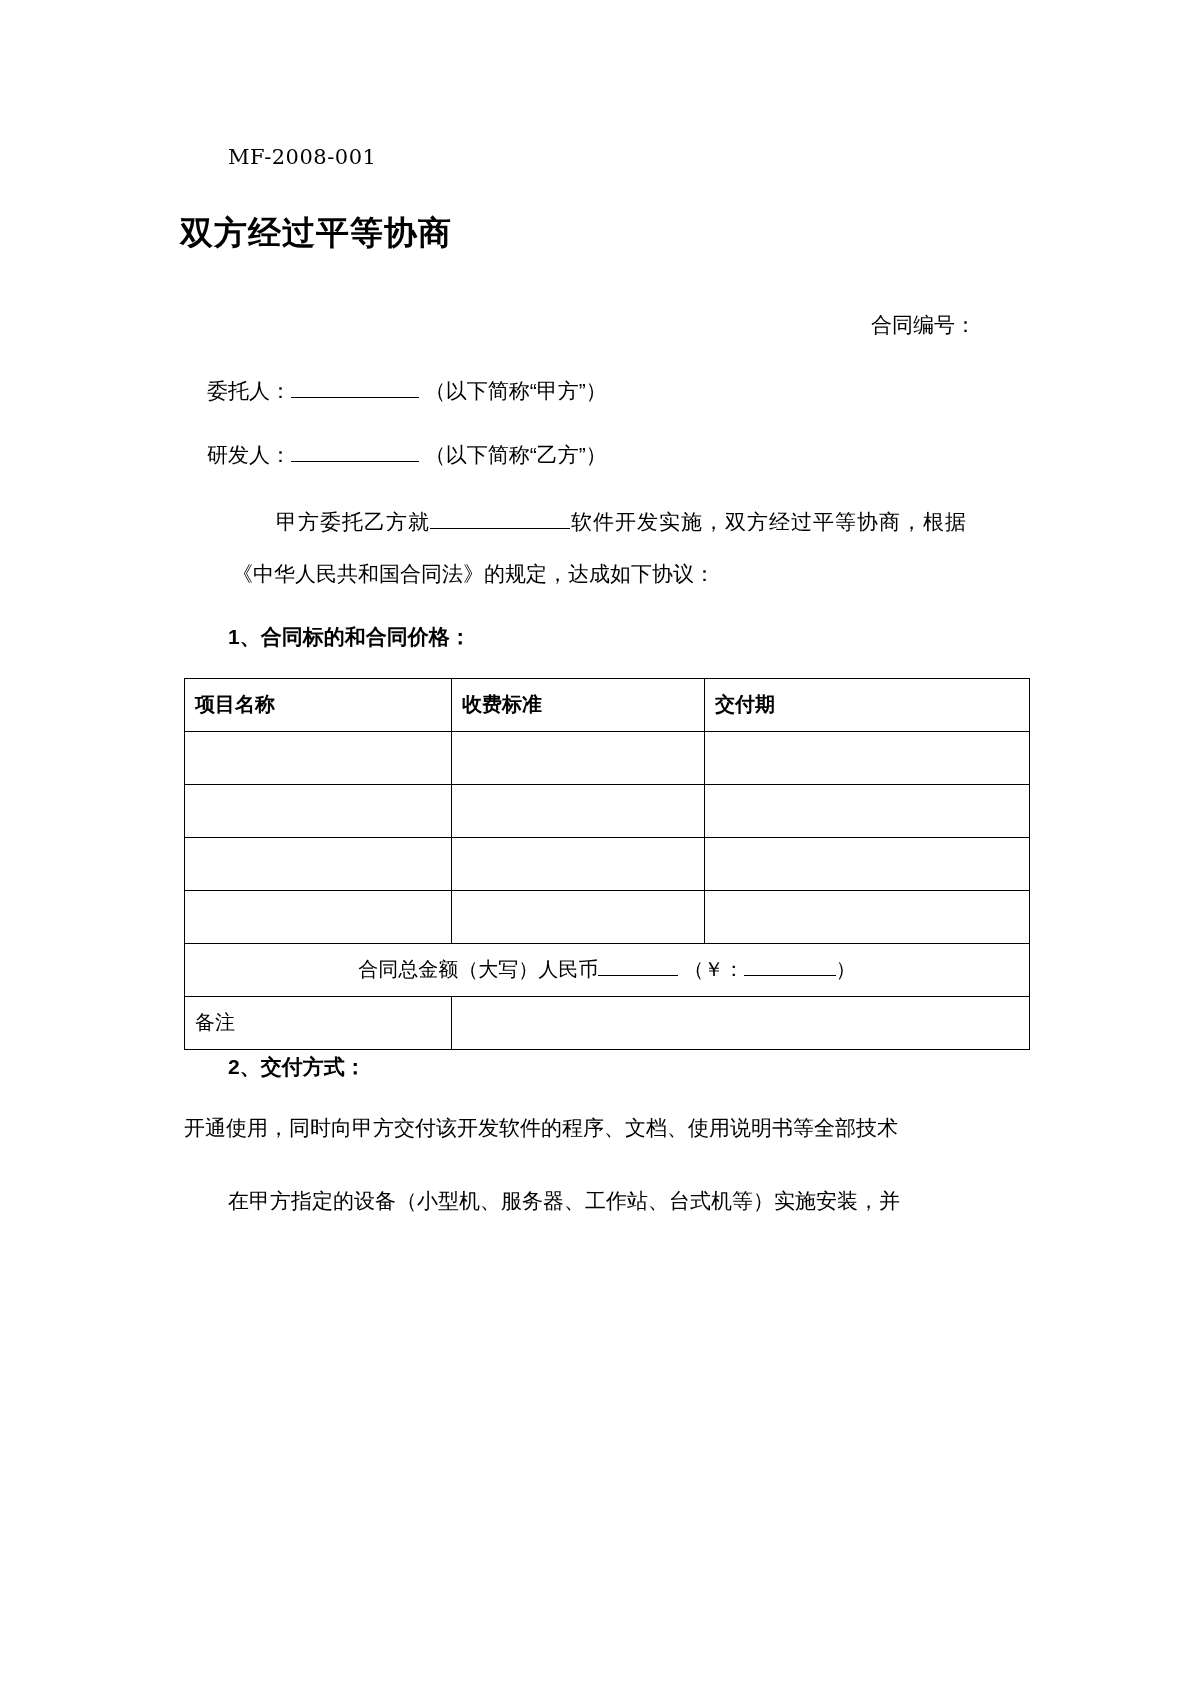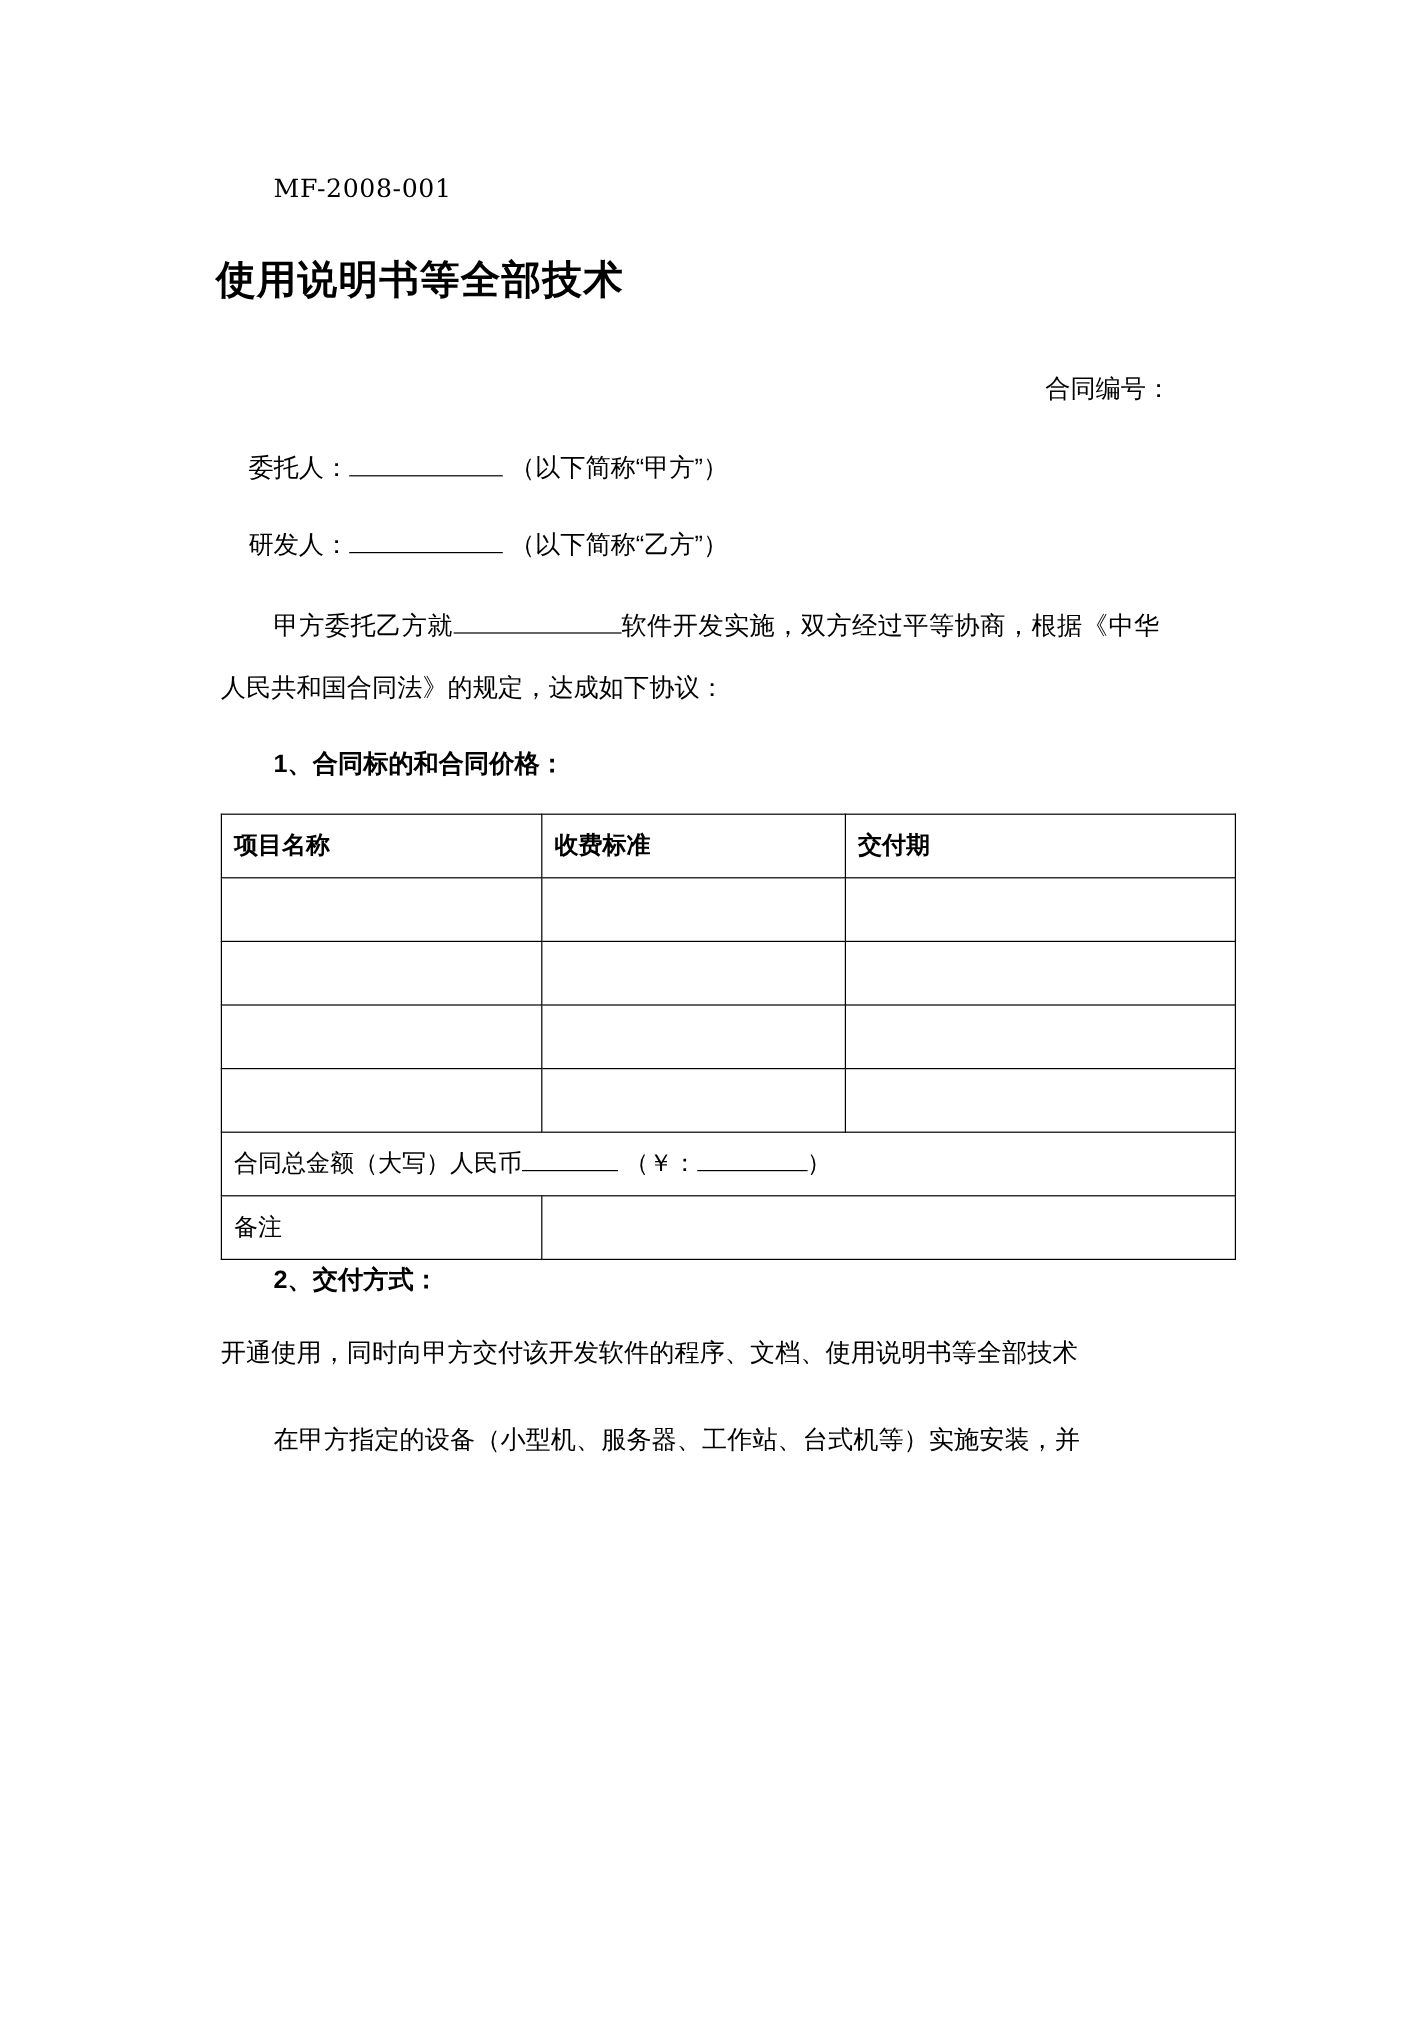--- a/index.html
+++ b/index.html
@@ -80,20 +80,21 @@
   
   .para {
     font-size: 21px;
     line-height: 2.45;
     margin-top: 26px;
     text-align: justify;
     text-justify: inter-ideograph;
   }
   .para.indent {
     text-indent: 44px;
+    margin-left: 48px;
   }
 
   
   .section-head {
     font-weight: bold;
     font-size: 21px;
     margin-left: 44px;
     margin-top: 14px;
     line-height: 1.6;
   }
@@ -116,20 +117,21 @@
   td.col-b { width: 232px; }
   td.col-c { width: 304px; }
   td.hdr {
     font-weight: bold;
     height: 42px;
   }
   td.empty-cell { height: 48px; }
   td.total-cell {
     height: 60px;
     white-space: nowrap;
+    text-align: center;
   }
   td.remark-label {
     width: 160px;
     height: 82px;
     vertical-align: top;
     padding-top: 30px;
   }
   td.remark-body {
     height: 82px;
   }
@@ -150,21 +152,21 @@
   .para2.indent { text-indent: 44px; }
 </style>
 </head>
 <body>
 
 <div class="page">
   <div class="content">
 
     <div class="doc-code">MF-2008-001</div>
 
-    <h1 class="doc-title">使用说明书等全部技术</h1>
+    <h1 class="doc-title">双方经过平等协商</h1>
 
     <div class="contract-no">合同编号：</div>
 
     <div class="party-line">
       <span>委托人：</span><span class="blank-u blank-party"></span>&nbsp;<span>（以下简称“甲方”）</span>
     </div>
 
     <div class="party-line second">
       <span>研发人：</span><span class="blank-u blank-party"></span>&nbsp;<span>（以下简称“乙方”）</span>
     </div>

